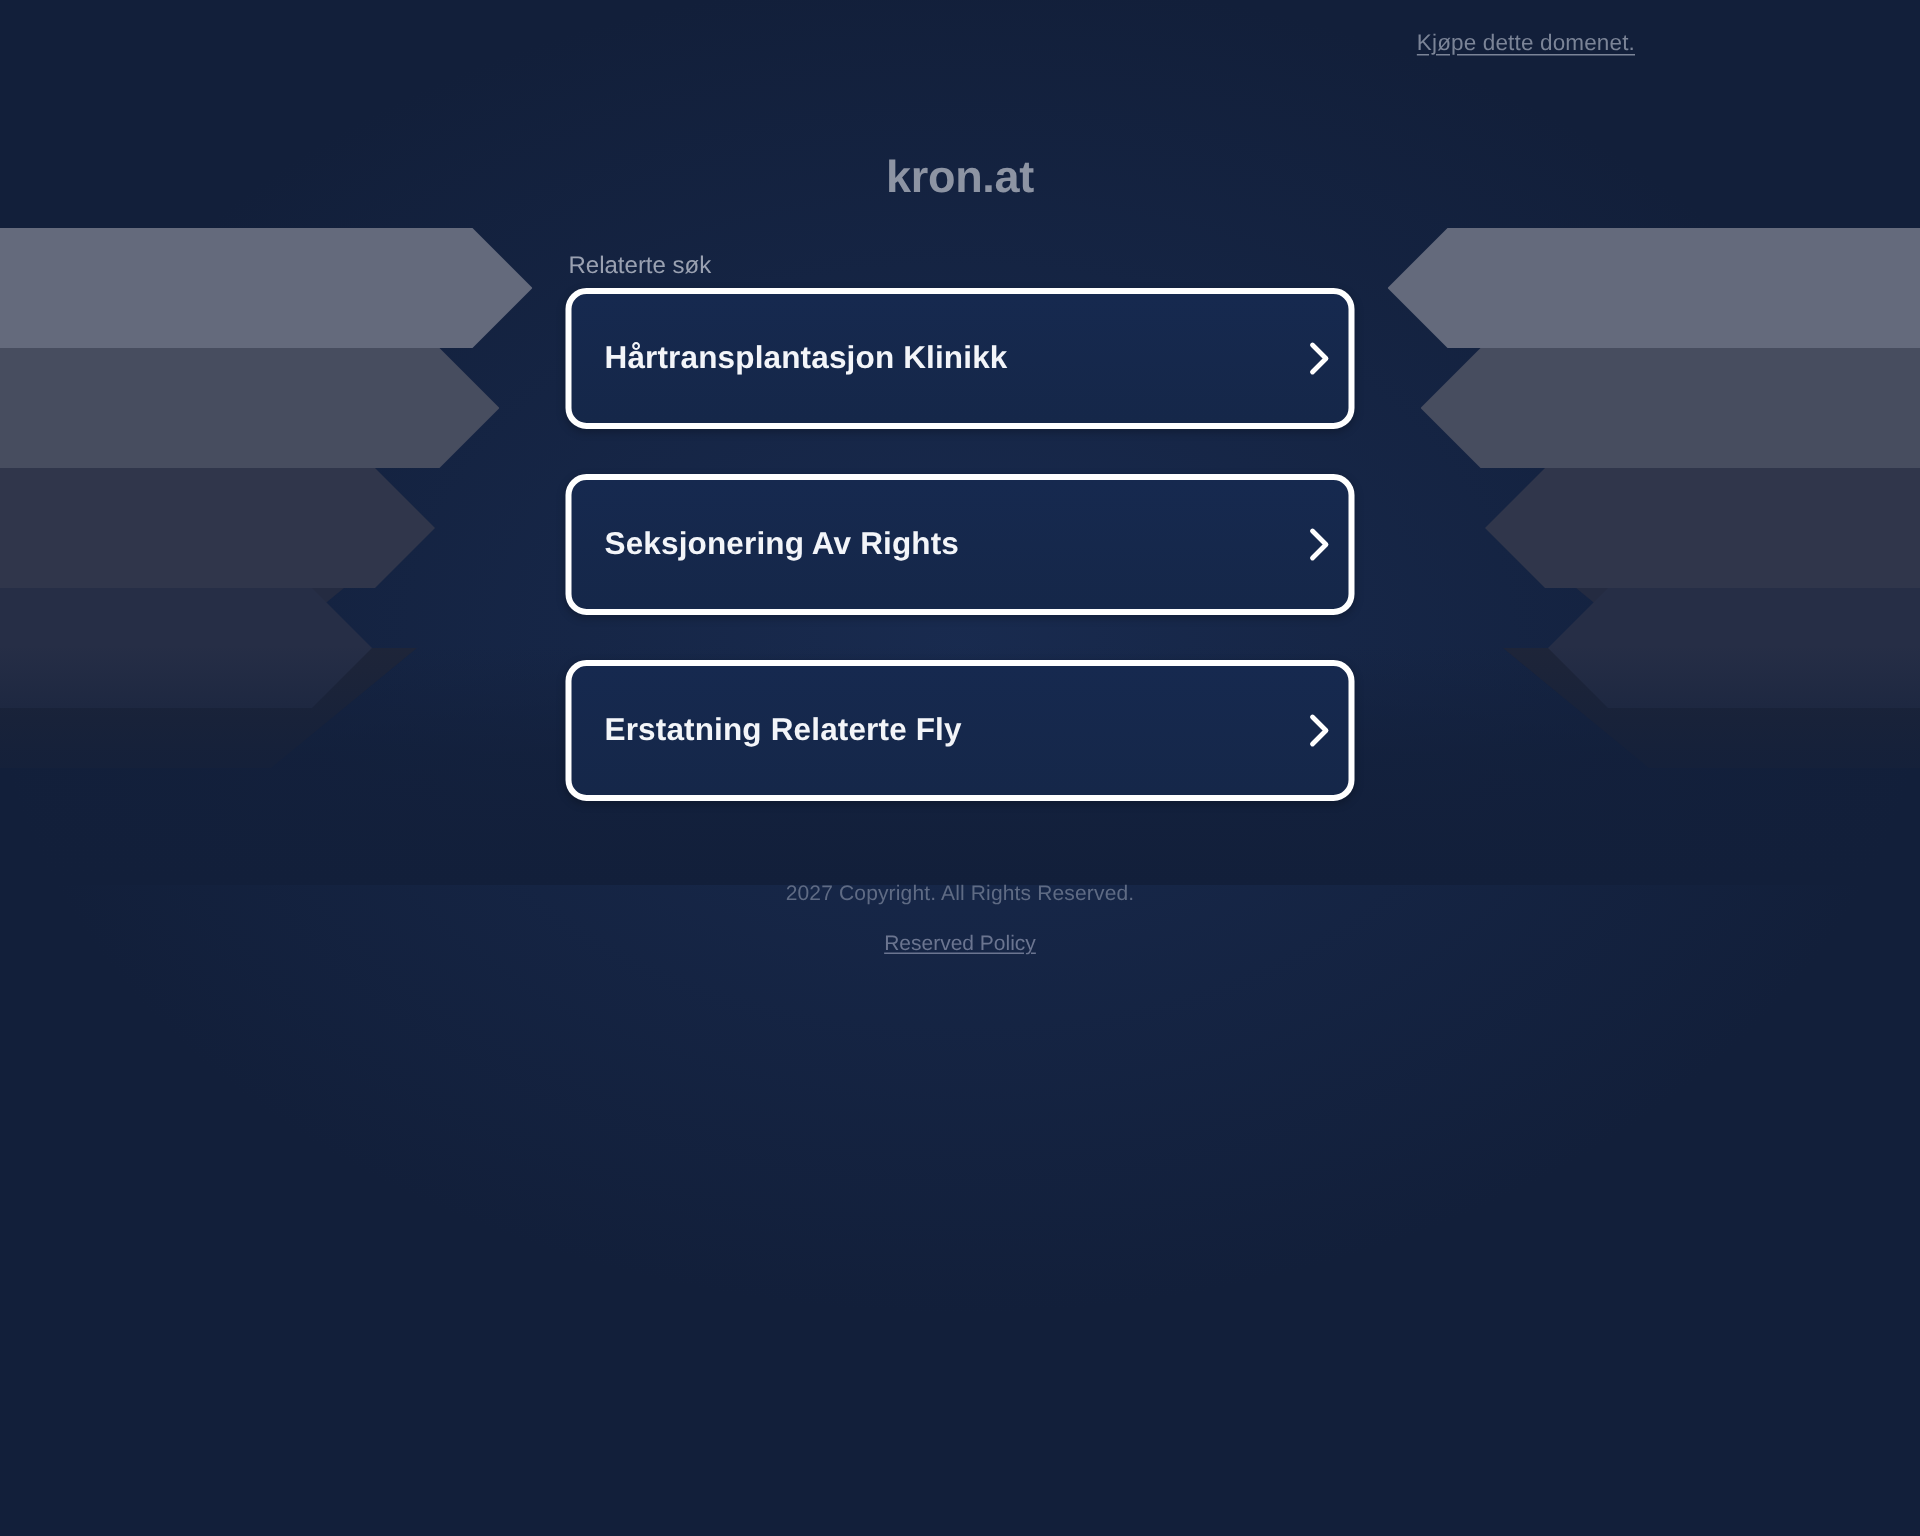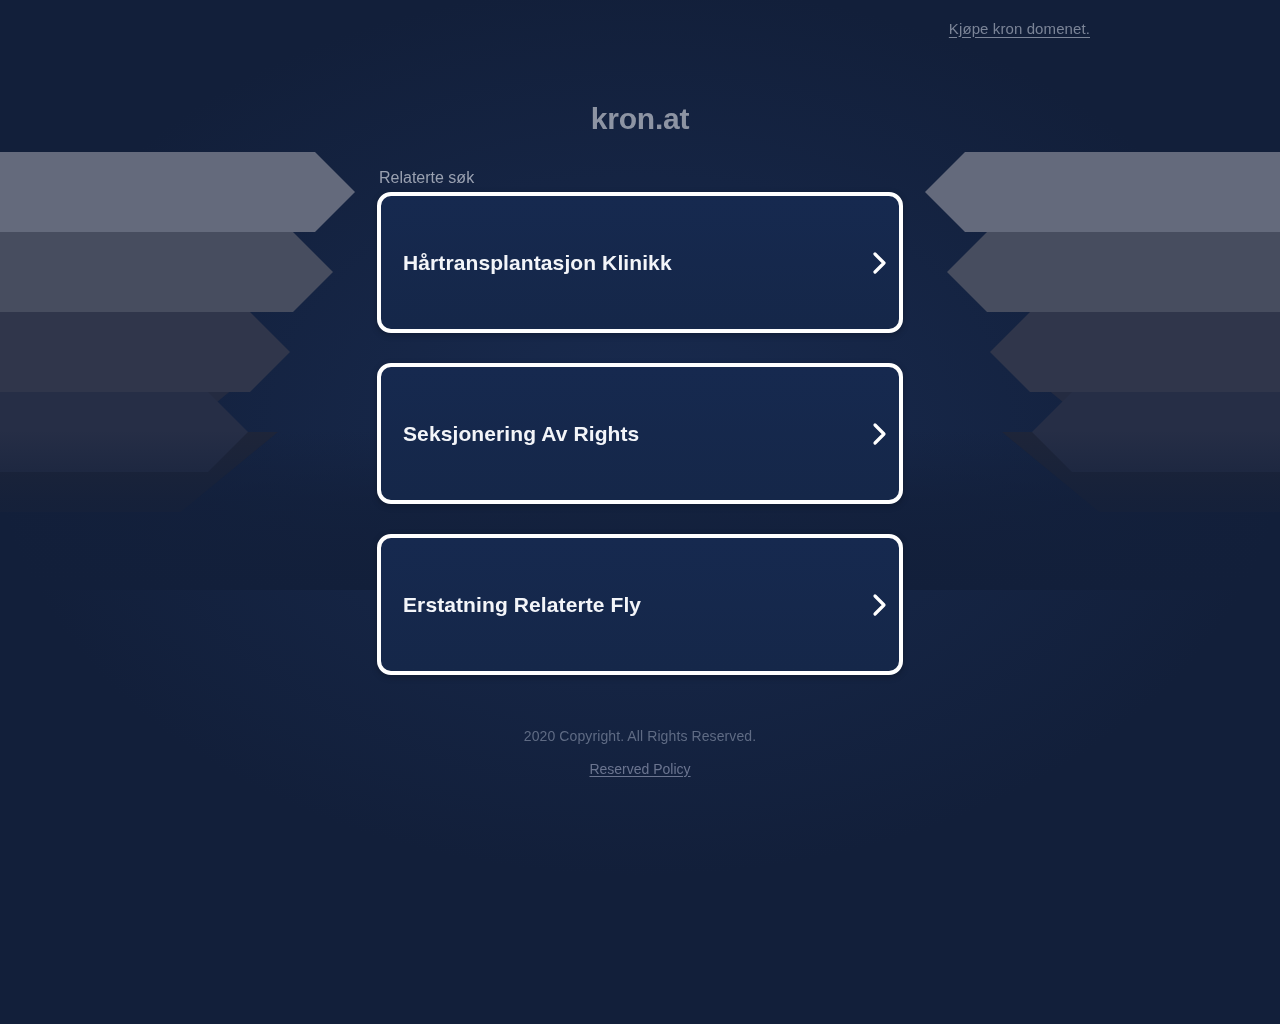--- a/index.html
+++ b/index.html
@@ -91,21 +91,21 @@
   }
   .related-label {
     color:#9aa1b1;
     font-size:16px;
     margin-bottom:5px;
     padding-left:2px;
   }
 
   .card {
     position:relative;
-    height:141px;
+    height:94px;
     border:4px solid #ffffff;
     border-radius:14px;
     background:linear-gradient(180deg, #16294f 0%, #152749 100%);
     display:flex;
     align-items:center;
     padding:0 8px 0 22px;
     cursor:pointer;
     margin-bottom:30px;
     box-shadow:0 2px 6px rgba(0,0,0,0.25);
   }
@@ -172,21 +172,21 @@
     <div class="chev right" style="top:232px; width:333px; background:#474d5f;"></div>
     <div class="chev right" style="top:312px; width:290px; background:#30364b;"></div>
     <div class="chev right" style="top:392px; width:248px; background:#262e46;"></div>
 
     <div class="deco-fade"></div>
   </div>
 
   <div class="content">
 
     <div class="topbar">
-      <a class="buy-link">Kjøpe kron domenet.</a>
+      <a class="buy-link">Kjøpe dette domenet.</a>
     </div>
 
     <div class="site-title">kron.at</div>
 
     <div class="cards-wrap">
 
       <div class="related-label">Relaterte søk</div>
 
       <div class="card">
         <span class="card-label">Hårtransplantasjon Klinikk</span>
@@ -211,18 +211,18 @@
         <span class="chevron-icon">
           <svg width="22" height="26" viewBox="0 0 22 26" fill="none" xmlns="http://www.w3.org/2000/svg">
             <path d="M6 4 L15 13 L6 22" stroke="#ffffff" stroke-width="3.2" stroke-linecap="round" stroke-linejoin="round"></path>
           </svg>
         </span>
       </div>
 
     </div>
 
     <div class="footer">
-      <div class="copyright">2020 Copyright. All Rights Reserved.</div>
+      <div class="copyright">2027 Copyright. All Rights Reserved.</div>
       <a class="privacy">Reserved Policy</a>
     </div>
 
   </div>
 </div>
 
 </body></html>

